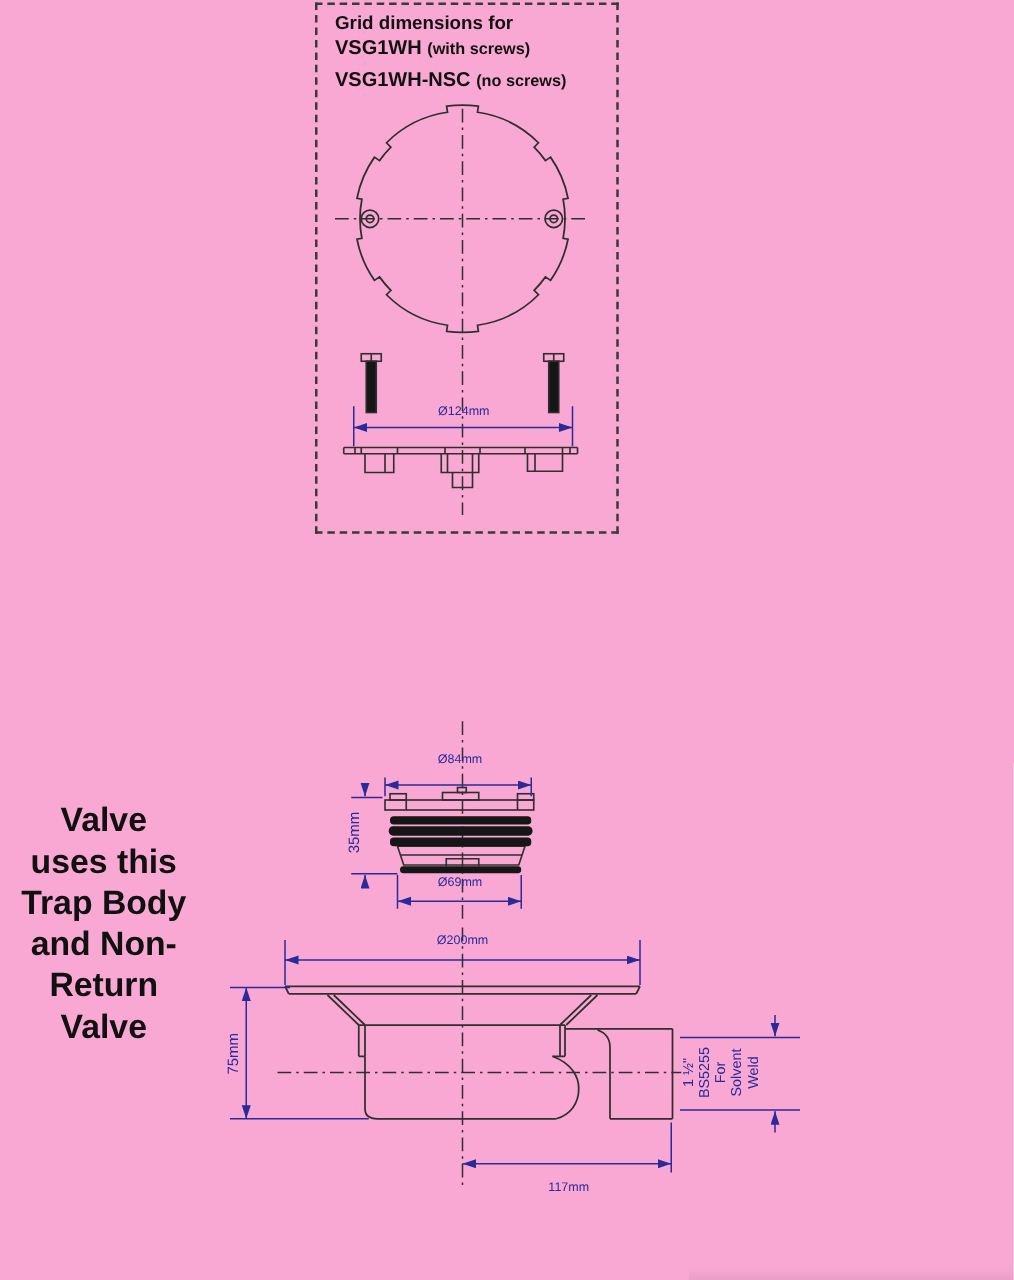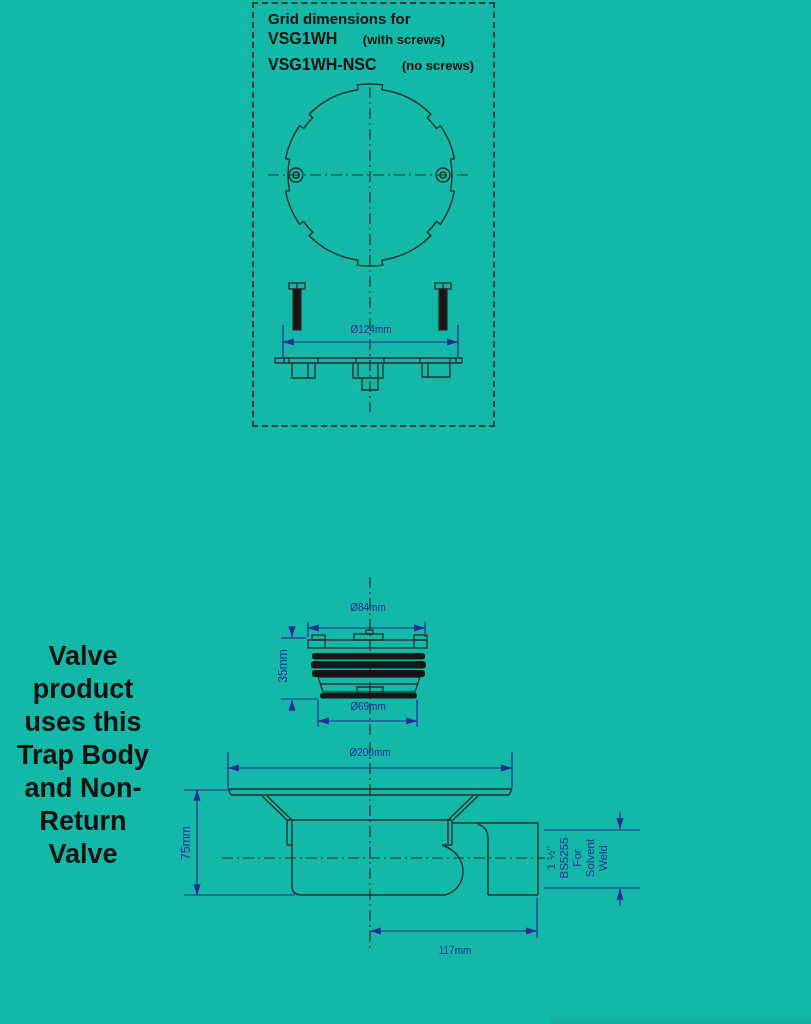--- a/index.html
+++ b/index.html
@@ -1,26 +1,26 @@
 <!DOCTYPE html>
 <html><head>
 <meta charset="utf-8">
 <style>
   html,body{margin:0;padding:0;background:#fff;}
-  #page{position:relative;width:811px;height:1024px;background:#14b8a6;overflow:hidden;
+  #page{position:relative;width:811px;height:1024px;background:#f9a8d4;overflow:hidden;
         font-family:"Liberation Sans", sans-serif;}
   #linework{position:absolute;left:0;top:0;}
   .lbl{position:absolute;color:#2a2a99;font-size:10px;white-space:nowrap;text-align:center;}
   .lbl.rot{transform:rotate(-90deg);font-size:12px;}
   #grid-box{position:absolute;left:252px;top:2px;width:243px;height:425px;
             border:2px dashed #3a3a3a;box-sizing:border-box;}
   #grid-title{position:absolute;left:14px;top:6px;font-size:15px;font-weight:bold;color:#111;}
   .prod-line{position:absolute;left:14px;color:#111;font-weight:bold;white-space:nowrap;}
   .prod-code{font-size:16px;}
-  .prod-note{font-size:13px;margin-left:21px;}
+  .prod-note{font-size:13px;}
   #side-note{position:absolute;left:2px;top:640px;width:162px;text-align:center;
              font-size:27px;font-weight:bold;color:#111;line-height:33px;}
   #outlet-spec{position:absolute;left:536px;top:825px;width:84px;height:66px;
                transform:rotate(-90deg);color:#2a2a99;font-size:11.5px;line-height:13px;
                text-align:center;white-space:nowrap;}
   #page-shadow{position:absolute;right:0;bottom:0;width:260px;height:12px;
                background:linear-gradient(180deg, rgba(0,0,0,0), rgba(0,0,0,0.055));}
 </style>
 </head>
 <body>
@@ -169,21 +169,20 @@
   <div id="outlet-spec">
     <div>1 ½"</div>
     <div>BS5255</div>
     <div>For</div>
     <div>Solvent</div>
     <div>Weld</div>
   </div>
 
   <div id="side-note">
     <div>Valve</div>
-    <div>product</div>
     <div>uses this</div>
     <div>Trap Body</div>
     <div>and Non-</div>
     <div>Return</div>
     <div>Valve</div>
   </div>
 
   <div id="page-shadow"></div>
 </div>
 

